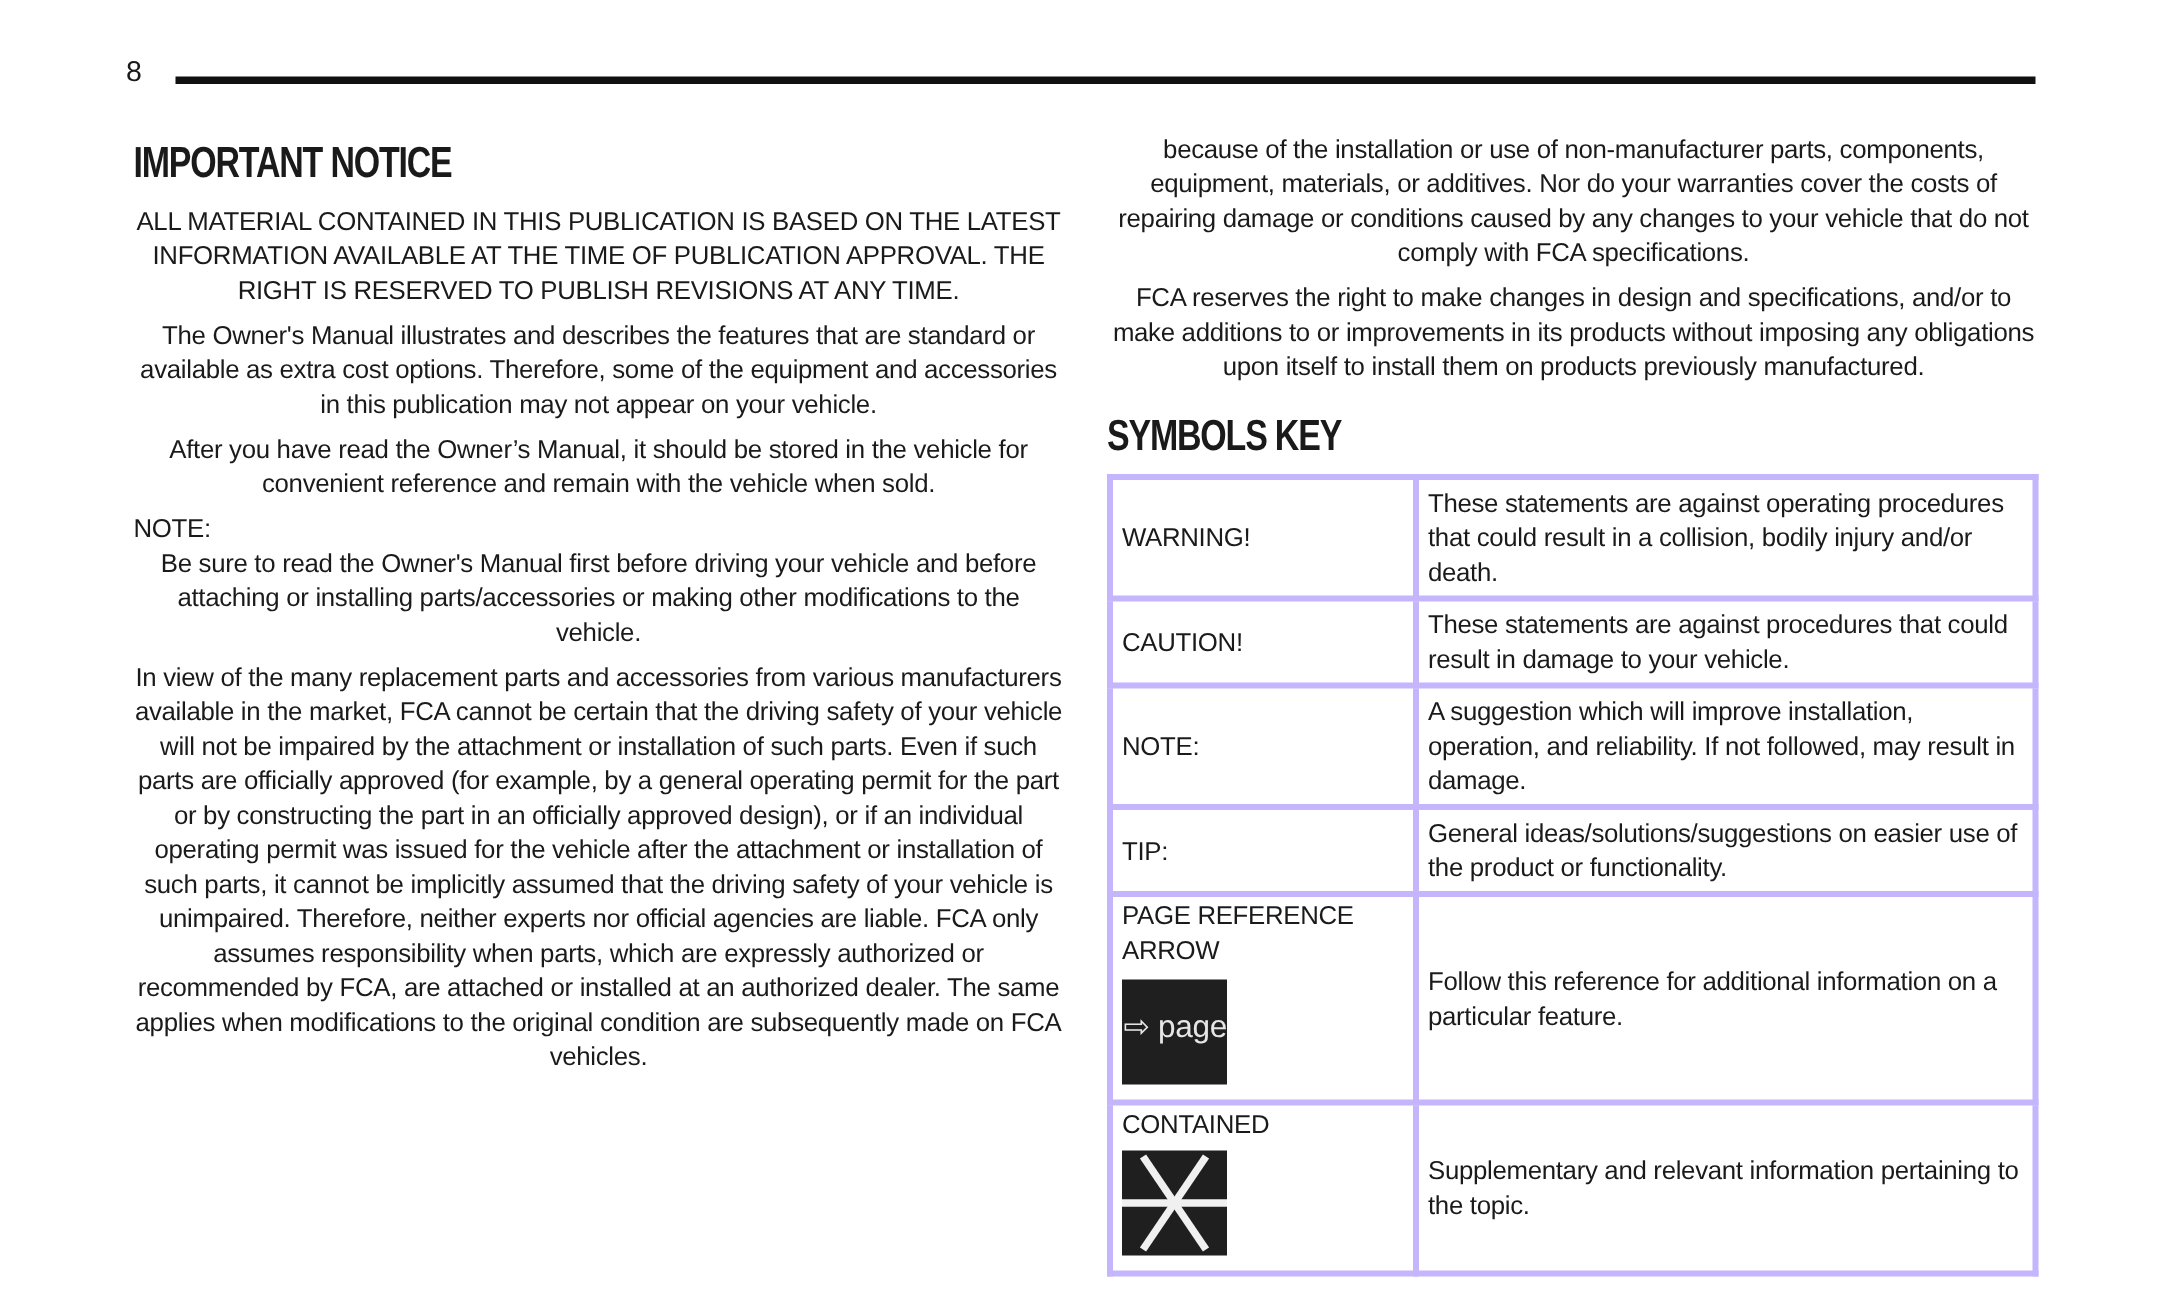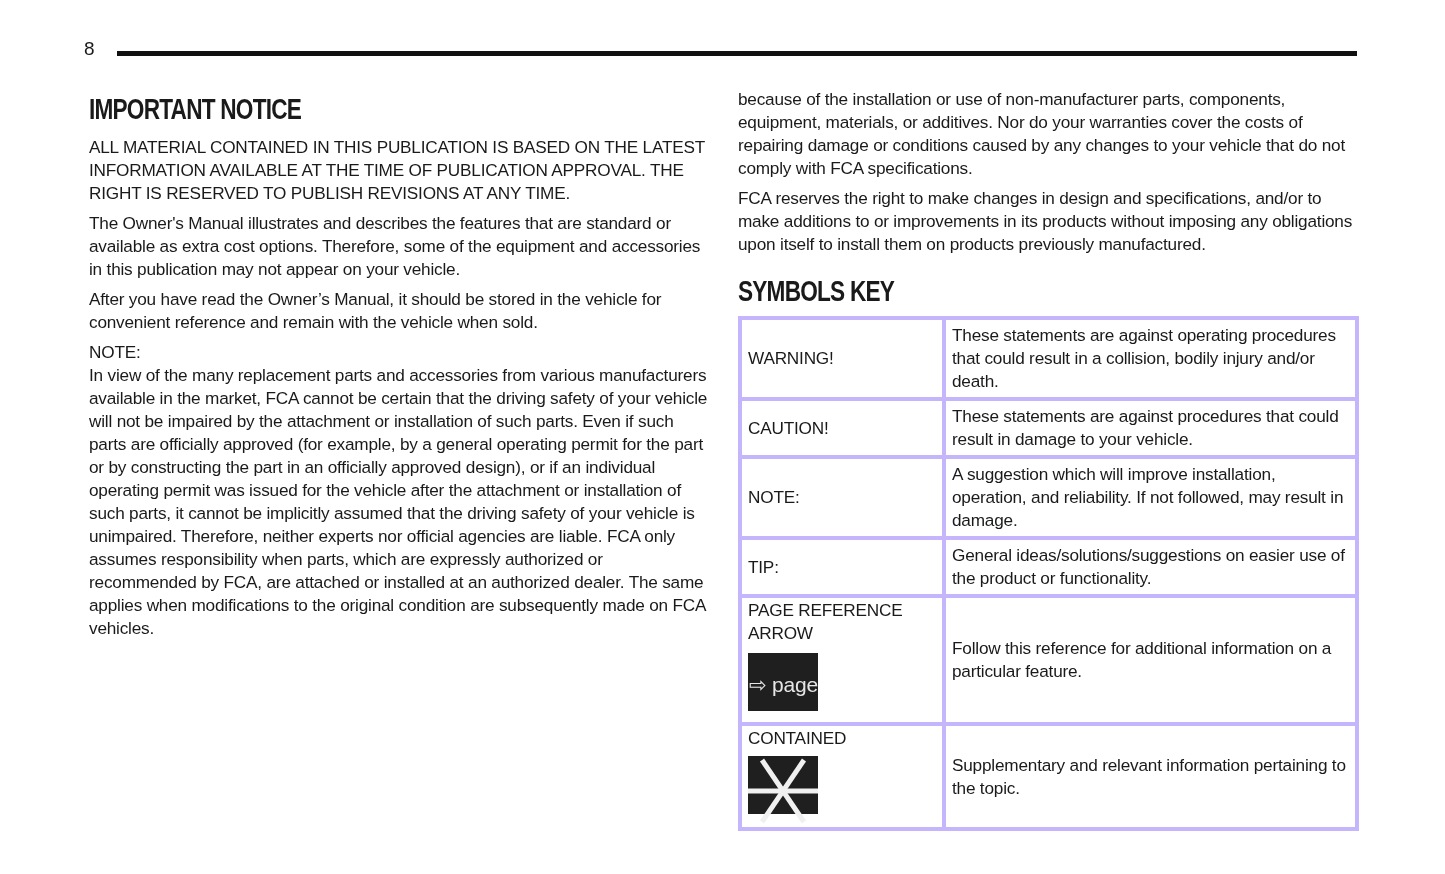--- a/index.html
+++ b/index.html
@@ -6,45 +6,46 @@
   body { width: 1445px; height: 874px; position: relative; overflow: hidden;
          font-family: "Liberation Sans", sans-serif; color: #1a1a1a; }
   .page-num { position: absolute; left: 84px; top: 38px; font-size: 19px; }
   .top-rule { position: absolute; left: 117px; top: 51px; width: 1240px; height: 5px; background: #111; }
   .col { position: absolute; top: 88px; font-size: 17.2px; line-height: 23px; letter-spacing: -0.2px; }
   .col-left { left: 89px; width: 620px; }
   .col-right { left: 738px; width: 622px; }
   h1 { font-family: "Liberation Sans", sans-serif; font-weight: bold; font-size: 29px;
        transform: scaleX(0.78); transform-origin: left; letter-spacing: -1px;
        margin: 4px 0 10px 0; line-height: 34px; }
-  p { margin: 0 0 7px 0; }
+  p { margin: 0 0 7px 0; text-align: center; }
   .note-label { margin: 0; }
   .right-top { margin: 0 0 7px 0; }
   h2 { font-family: "Liberation Sans", sans-serif; font-weight: bold; font-size: 29px;
        transform: scaleX(0.78); transform-origin: left; letter-spacing: -1px;
        margin: 18px 0 8px 0; line-height: 34px; }
   table { border-collapse: collapse; width: 621px; font-size: 17.2px; line-height: 23px; }
   td { border: 4px solid #c4b5fd; vertical-align: middle; padding: 4px 6px; }
   td.term { width: 188px; }
   td.term.top { vertical-align: top; padding-top: 1px; }
-  .icon-box { width: 70px; height: 58px; background: #1f1f1f; margin: 8px 0 6px 0; position: relative; text-align: center; }
+  .icon-box { width: 70px; height: 70px; background: #1f1f1f; margin: 8px 0 6px 0; position: relative; text-align: center; }
   .page-icon span { position: absolute; left: 1px; top: 20px; color: #e6e6e6; font-size: 21px; white-space: nowrap; }
 </style>
 </head>
 <body>
 
 <div class="page-num">8</div>
 <div class="top-rule"></div>
 
 <div class="col col-left">
   <h1>IMPORTANT NOTICE</h1>
   <p>ALL MATERIAL CONTAINED IN THIS PUBLICATION IS BASED ON THE LATEST INFORMATION AVAILABLE AT THE TIME OF PUBLICATION APPROVAL. THE RIGHT IS RESERVED TO PUBLISH REVISIONS AT ANY TIME.</p>
   <p>The Owner's Manual illustrates and describes the features that are standard or available as extra cost options. Therefore, some of the equipment and accessories in this publication may not appear on your vehicle.</p>
   <p>After you have read the Owner’s Manual, it should be stored in the vehicle for convenient reference and remain with the vehicle when sold.</p>
   <div class="note-label">NOTE:</div>
+  <p>Be sure to read the Owner's Manual first before driving your vehicle and before attaching or installing parts/accessories or making other modifications to the vehicle.</p>
   <p>In view of the many replacement parts and accessories from various manufacturers available in the market, FCA cannot be certain that the driving safety of your vehicle will not be impaired by the attachment or installation of such parts. Even if such parts are officially approved (for example, by a general operating permit for the part or by constructing the part in an officially approved design), or if an individual operating permit was issued for the vehicle after the attachment or installation of such parts, it cannot be implicitly assumed that the driving safety of your vehicle is unimpaired. Therefore, neither experts nor official agencies are liable. FCA only assumes responsibility when parts, which are expressly authorized or recommended by FCA, are attached or installed at an authorized dealer. The same applies when modifications to the original condition are subsequently made on FCA vehicles.</p>
 </div>
 
 <div class="col col-right">
   <p class="right-top">because of the installation or use of non-manufacturer parts, components, equipment, materials, or additives. Nor do your warranties cover the costs of repairing damage or conditions caused by any changes to your vehicle that do not comply with FCA specifications.</p>
   <p>FCA reserves the right to make changes in design and specifications, and/or to make additions to or improvements in its products without imposing any obligations upon itself to install them on products previously manufactured.</p>
   <h2>SYMBOLS KEY</h2>
   <table>
     <tbody>
         <tr style="height:75px">

